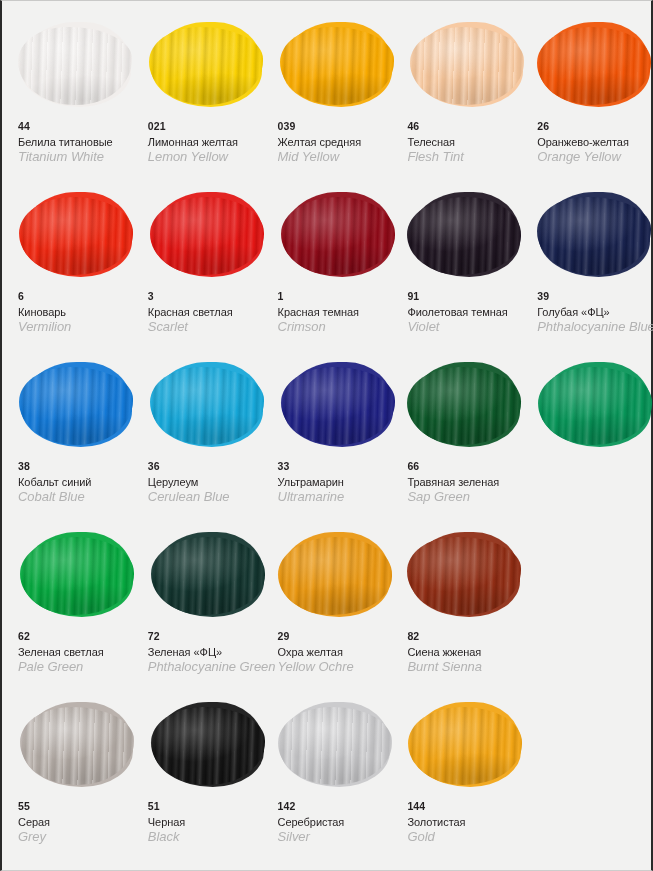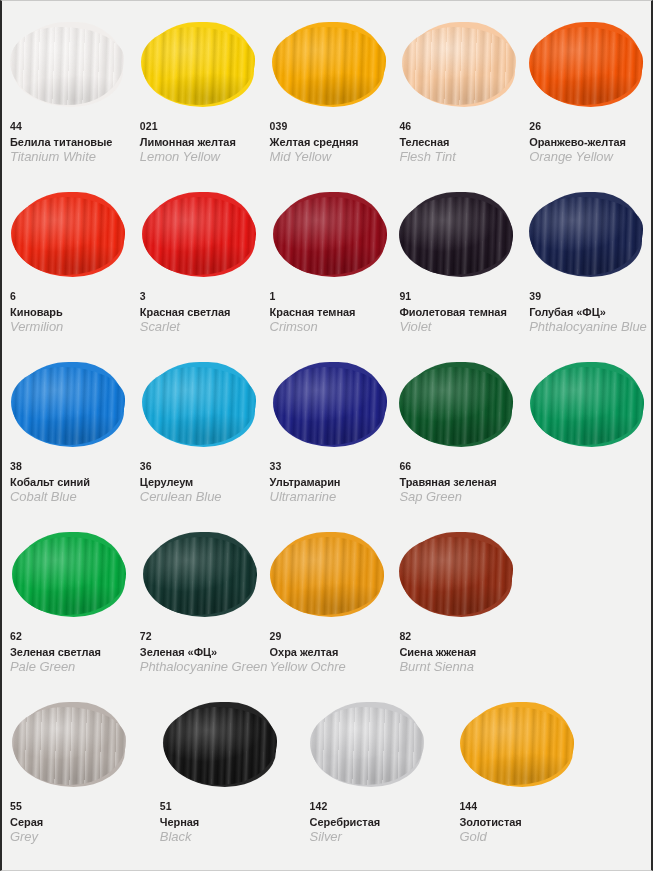--- a/index.html
+++ b/index.html
@@ -30,25 +30,25 @@
     left: 0;
     top: 0;
     width: 649px;
     padding: 14px 0 0 0;
   }
   .row {
     display: flex;
     width: 649px;
     height: 170px;
   }
-  .row.last { height: 170px; gap: 20px; }
+  .row.last { height: 170px; }
   .cell {
     width: 129.8px;
     box-sizing: border-box;
-    padding-left: 8px;
+    padding-left: 16px;
     position: relative;
   }
   .swatch-area {
     height: 98px;
     position: relative;
   }
   .swatch {
     position: absolute;
     left: 0;
     top: 12px;
@@ -105,21 +105,21 @@
   }
   .code {
     font-size: 10.5px;
     font-weight: bold;
     color: #231f20;
     line-height: 15px;
     letter-spacing: .1px;
   }
   .name-ru {
     font-size: 11px;
-    font-weight: bold;
+    font-weight: normal;
     color: #231f20;
     line-height: 16px;
     letter-spacing: -.05px;
     white-space: nowrap;
   }
   .name-en {
     font-size: 13px;
     font-style: italic;
     color: #b3b3b3;
     line-height: 14px;

